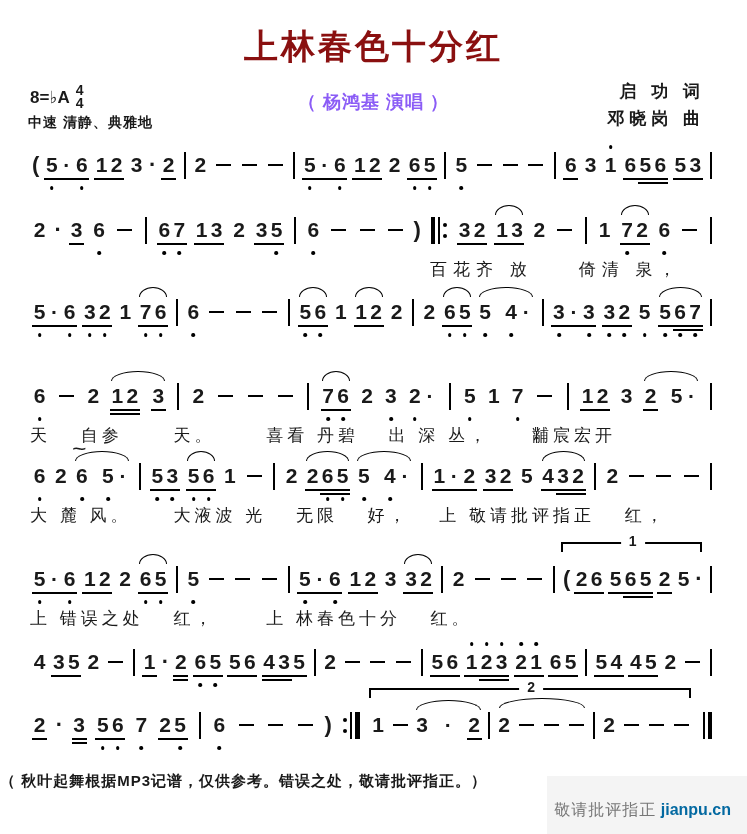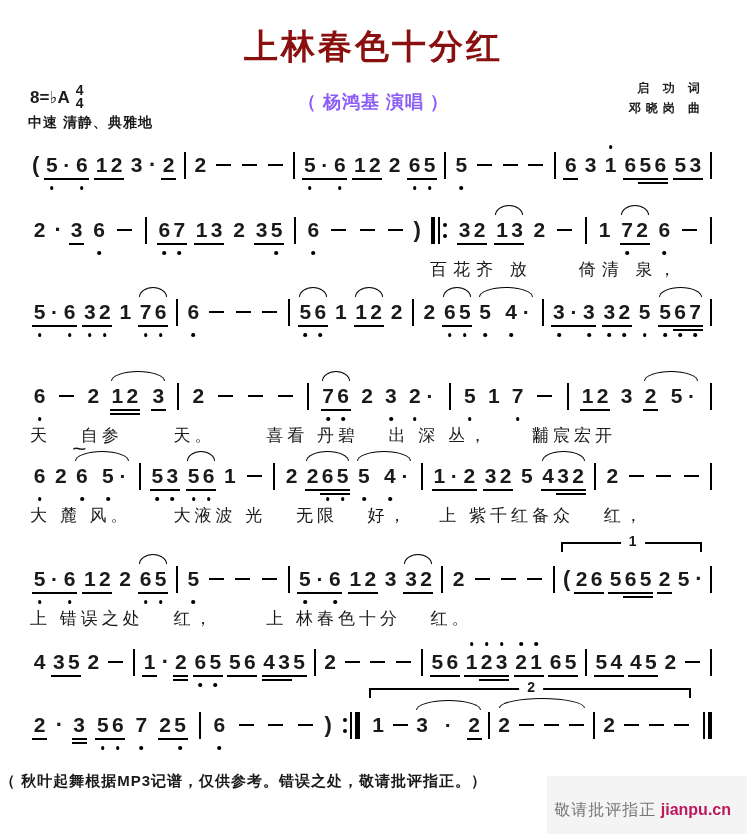--- a/index.html
+++ b/index.html
@@ -7,23 +7,23 @@
         font-family:"Liberation Sans","DejaVu Sans",sans-serif;color:#1a1a1a;}
   .wm-bg{position:absolute;right:0;bottom:0;width:200px;height:58px;background:#f4f4f4;}
   .title{position:absolute;top:24px;left:0;width:100%;text-align:center;margin:0;
          font-size:34px;font-weight:bold;letter-spacing:3px;}
   .subtitle{position:absolute;top:90px;left:0;width:100%;text-align:center;
             font-size:18px;font-weight:bold;letter-spacing:1px;}
   .keysig{position:absolute;top:84px;left:30px;font-size:17px;font-weight:bold;display:flex;align-items:center;}
   .meter{display:inline-flex;flex-direction:column;margin-left:6px;font-size:14px;line-height:13px;
          text-align:center;font-weight:bold;}
   .tempo{position:absolute;top:114px;left:28px;font-size:14px;font-weight:bold;letter-spacing:1px;}
-  .credit{position:absolute;right:42px;font-size:12px;font-weight:bold;letter-spacing:5px;}
+  .credit{position:absolute;right:42px;font-size:17px;font-weight:bold;letter-spacing:5px;}
   .credit.lyricist{top:80px;}
-  .credit.composer{top:100px;}
+  .credit.composer{top:107px;}
   .score{position:absolute;left:0;top:0;width:100%;height:100%;}
   .line-block{position:absolute;left:30px;right:30px;}
   .lb0{top:150px}.lb1{top:215px}.lb2{top:297px}.lb3{top:381px}
   .lb4{top:461px}.lb5{top:564px}.lb6{top:647px}.lb7{top:710px}
   .score-line{display:flex;justify-content:space-between;align-items:center;height:30px;}
   .lyrics{font-size:17px;font-weight:normal;letter-spacing:4px;margin-top:13px;white-space:pre;}
   .ind1{padding-left:400px;letter-spacing:6px;}
   .ind2{padding-left:308px;letter-spacing:6px;}
   
   .grp{position:relative;display:flex;margin:0 2px;}
@@ -890,21 +890,21 @@
               <div class="t">2</div>
             </div>
           </div>
           <div class="sym dash"></div>
           <div class="sym dash"></div>
           <div class="sym dash"></div>
           <div class="sym barline">
             <div class="bar thin"></div>
           </div>
         </div>
-        <div class="lyrics">大 麓 风。　　大液波 光　 无限　 好，　 上 紫千红备众　 红，</div>
+        <div class="lyrics">大 麓 风。　　大液波 光　 无限　 好，　 上 敬请批评指正　 红，</div>
       </div>
       <div class="line-block lb5">
         <div class="score-line">
           <div class="grp">
             <div class="ch">
               <div class="t">5</div>
               <div class="u1"></div>
               <div class="dot-lo"></div>
             </div>
             <div class="ch">
@@ -1368,15 +1368,15 @@
           <div class="sym final-bar">
             <div class="bar thin"></div>
             <div class="bar thick"></div>
           </div>
         </div>
       </div>
     </div>
   <div class="footnote">（ 秋叶起舞根据MP3记谱，仅供参考。错误之处，敬请批评指正。）</div>
   <div class="watermark">
     <span class="wm-site">敬请批评指正</span>
-    <span class="wm-domain" style="color: #be185d;">jianpu.cn</span>
+    <span class="wm-domain" style="color: #0369a1;">jianpu.cn</span>
   </div>
 </div>
 
 </body></html>

